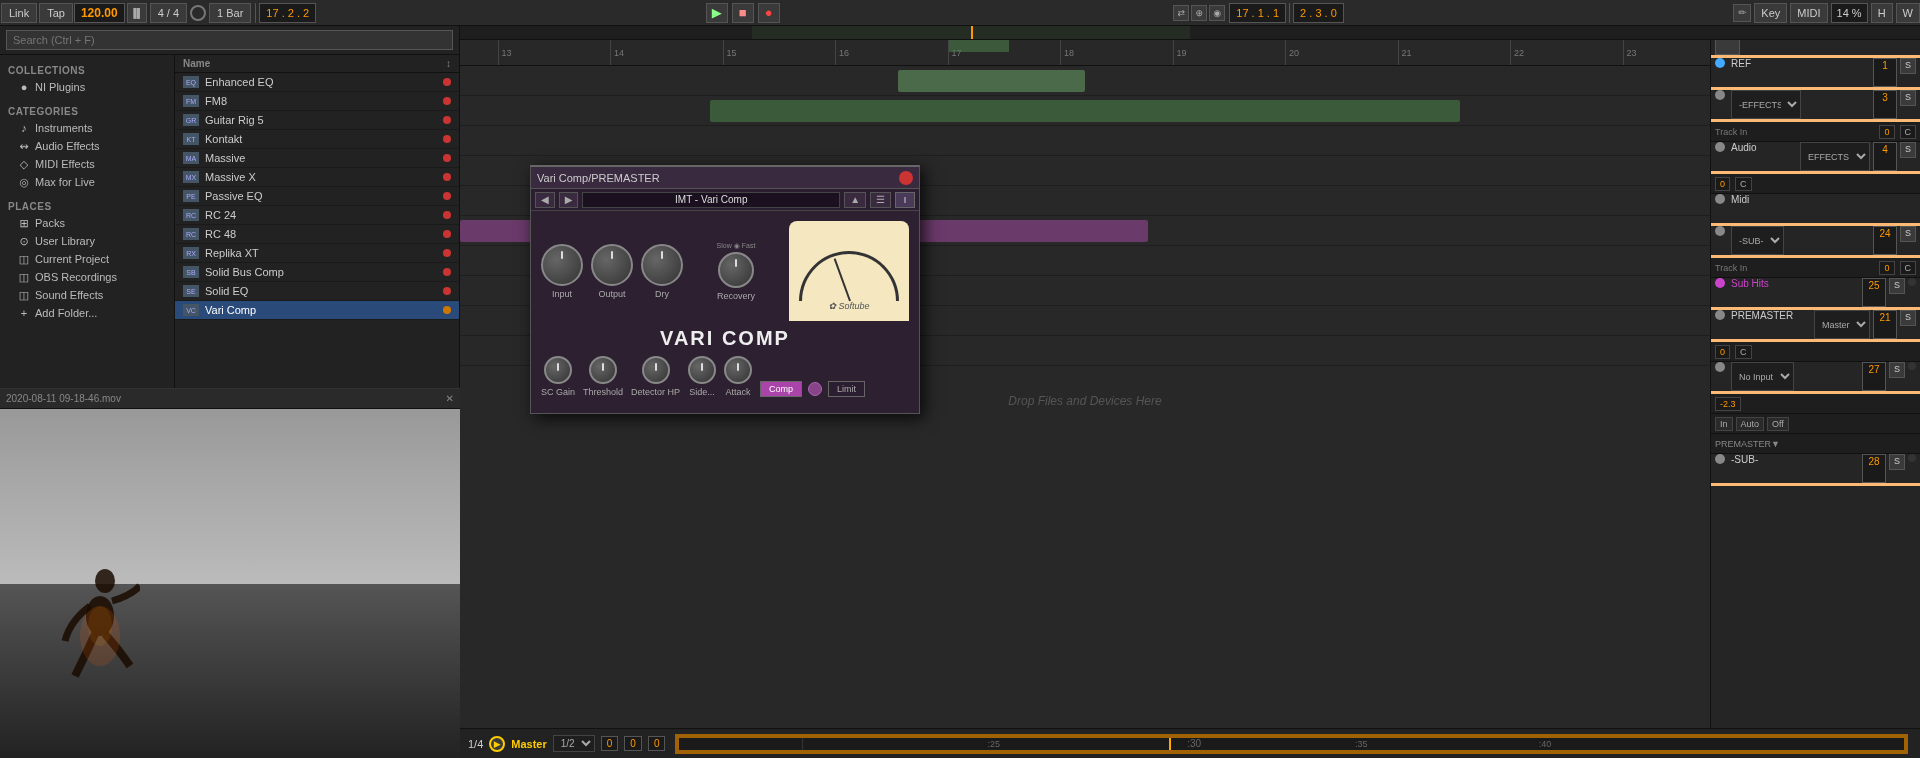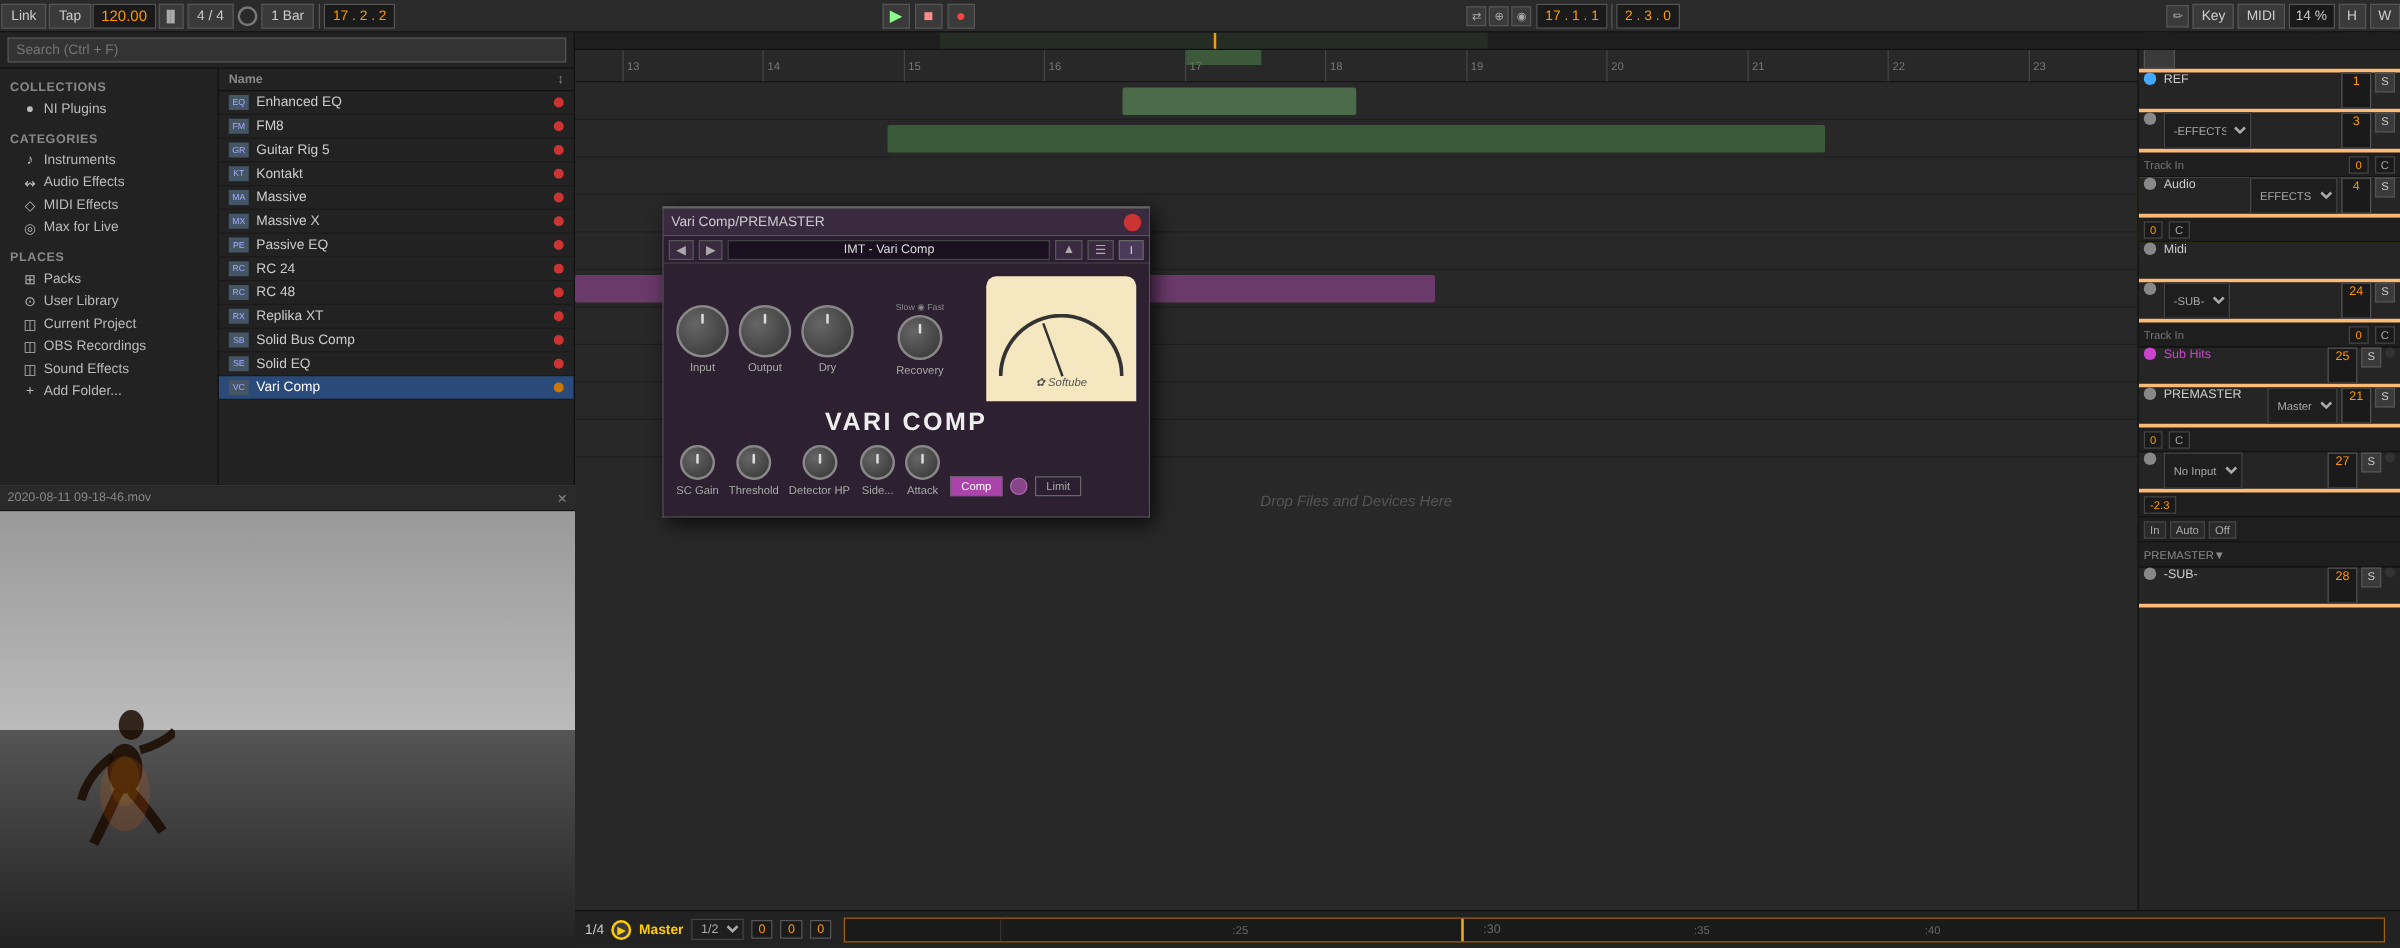--- a/index.html
+++ b/index.html
@@ -37,21 +37,21 @@
       align-items: center;
       margin: 0 1px;
     }
     .toolbar-sep { width: 1px; height: 20px; background: #555; margin: 0 3px; }
     .bpm-display {
       background: #1a1a1a;
       border: 1px solid #555;
       color: #ff9900;
       padding: 2px 6px;
       font-size: 12px;
-      font-weight: normal;
+      font-weight: bold;
       height: 20px;
       display: flex;
       align-items: center;
       min-width: 50px;
     }
     .transport-area {
       display: flex;
       align-items: center;
       margin: 0 auto;
       gap: 4px;
@@ -963,21 +963,21 @@
       <div class="track-num" style="margin-left:auto;">3</div>
       <div class="track-s-btn">S</div>
     </div>
     <div class="sub-row">
       <span class="sub-row-label">Track In</span>
       <div style="background:#1a1a1a;border:1px solid #444;color:#ff9900;padding:1px 4px;font-size:9px;">0</div>
       <div style="background:#1a1a1a;border:1px solid #444;color:#aaa;padding:1px 4px;font-size:9px;margin-left:2px;">C</div>
     </div>
   </div>
 
-  <div style="background:#84cc16;">
+  <div style="background:#f0abfc;">
     <div class="track-header-row" style="background:#252525;">
       <div style="width:10px;height:10px;border-radius:50%;background:#888;margin-right:3px;"></div>
       <span class="track-label">Audio</span>
       <select class="track-input-select">
         <option>EFFECTS</option>
       </select>
       <div class="track-num" style="margin-left:auto;">4</div>
       <div class="track-s-btn">S</div>
     </div>
     <div class="sub-row">
@@ -1067,21 +1067,21 @@
   <span style="color:#ccc;font-size:11px;">1/4</span>
   <div style="width:16px;height:16px;border-radius:50%;background:#3a3a3a;border:2px solid #ffcc00;display:flex;align-items:center;justify-content:center;font-size:9px;color:#ffcc00;">▶</div>
   <span class="master-label">Master</span>
   <select class="bottom-select">
     <option>1/2</option>
   </select>
   <div class="bottom-num">0</div>
   <div class="bottom-num">0</div>
   <div class="bottom-num">0</div>
 
-  <div style="flex:1;height:20px;background:#1a1a1a;border:1px solid #a16207;position:relative;margin:0 4px;">
+  <div style="flex:1;height:20px;background:#1a1a1a;border:4px solid #a16207;position:relative;margin:0 4px;">
     <div style="position:absolute;left:10%;top:0;bottom:0;width:1px;background:#333;"></div>
     <div style="position:absolute;left:25%;top:0;height:100%;display:flex;align-items:center;">
       <span style="font-size:9px;color:#666;margin-left:2px;">:25</span>
     </div>
     <div style="position:absolute;left:40%;top:0;height:100%;display:flex;align-items:center;">
       <span style="font-size:10px;color:#666;margin-left:18px;">:30</span>
     </div>
     <div style="position:absolute;left:55%;top:0;height:100%;display:flex;align-items:center;">
       <span style="font-size:9px;color:#666;margin-left:2px;">:35</span>
     </div>

